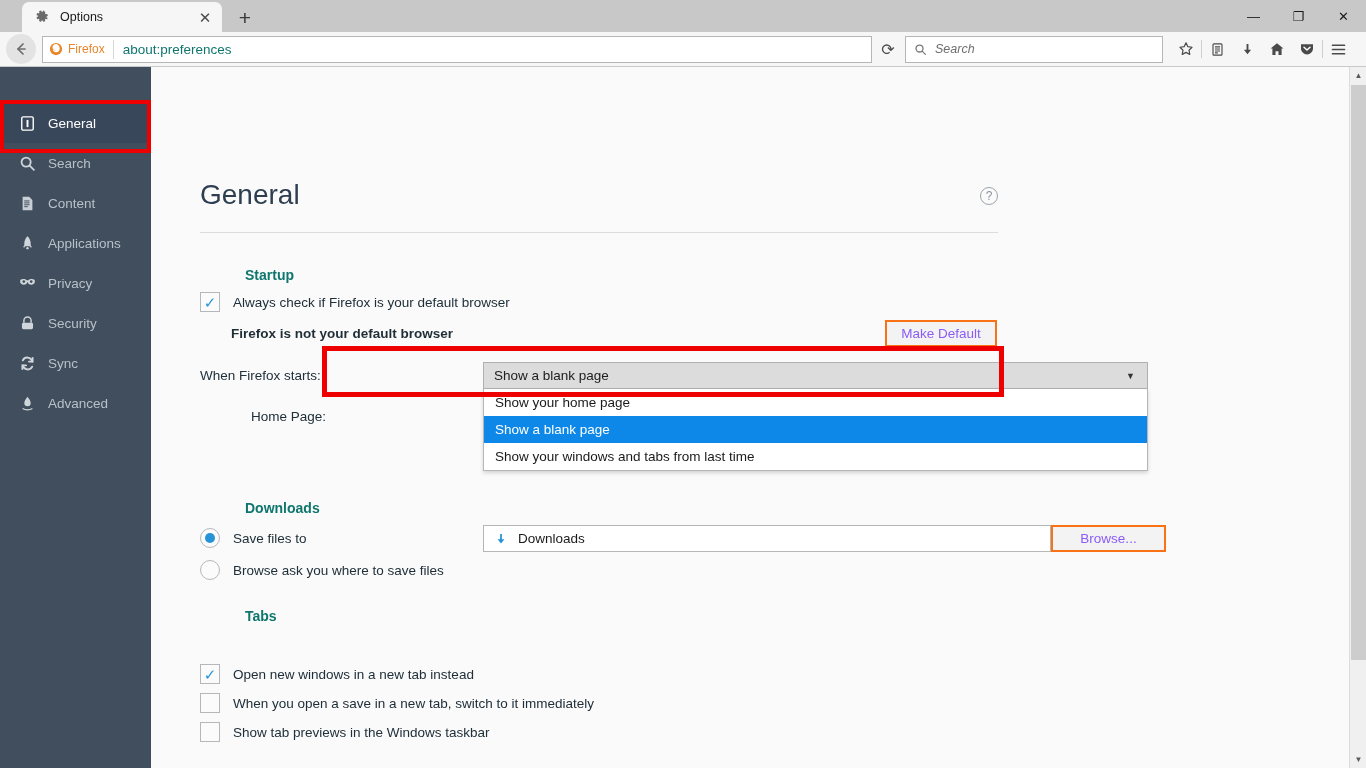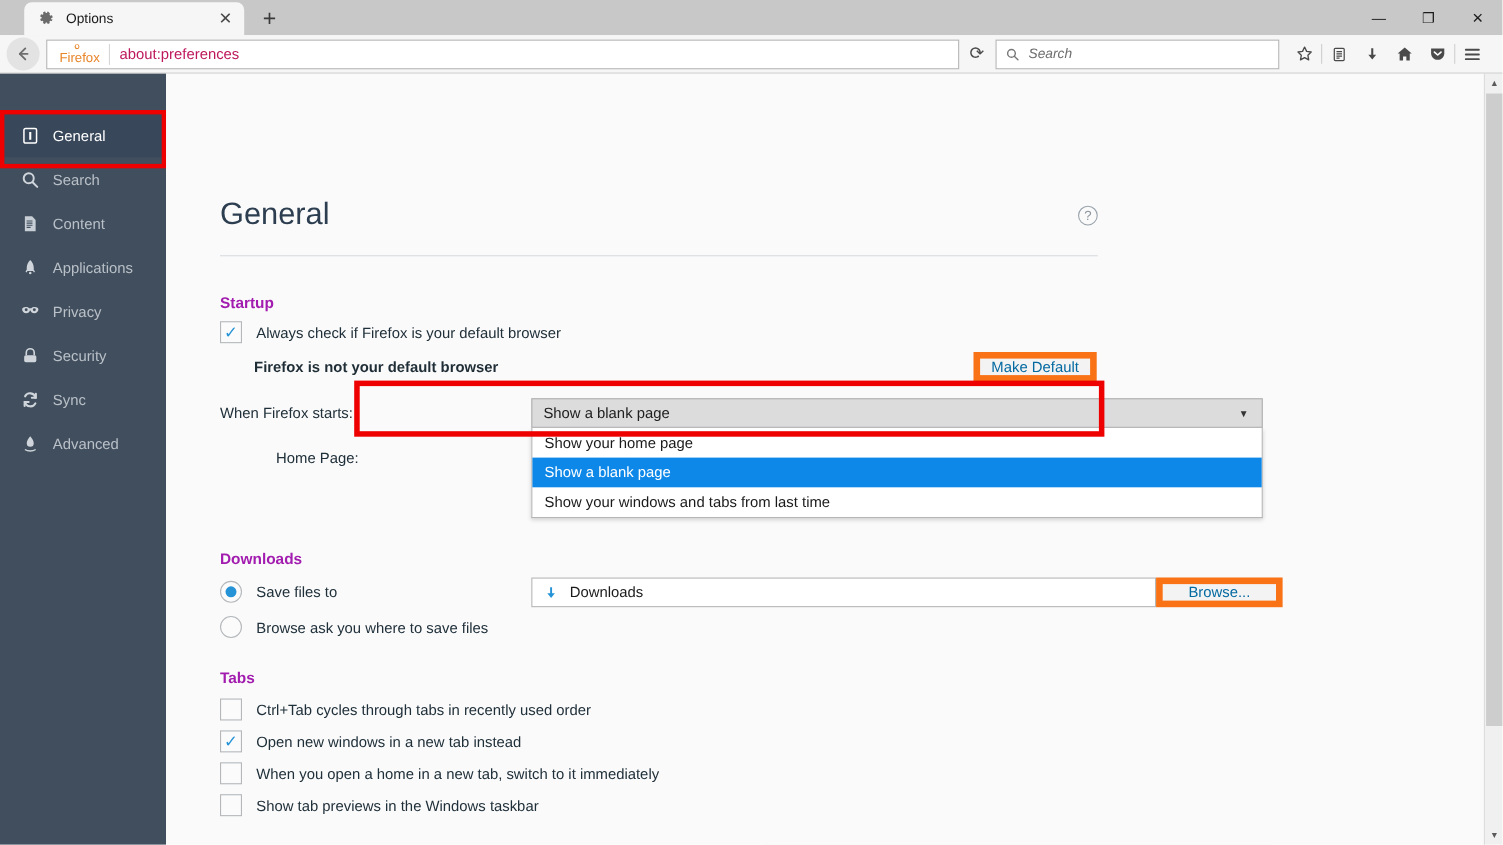--- a/index.html
+++ b/index.html
@@ -51,23 +51,23 @@
   .backbtn {
     width: 30px; height: 30px; margin-left: 6px; border-radius: 50%;
     background: #e3e3e3; color: #6d6d6d;
     display: flex; align-items: center; justify-content: center;
   }
   .urlbox {
     margin-left: 6px; height: 27px; flex: 0 0 830px;
     background: #ffffff; border: 1px solid #b6b6b6;
     display: flex; align-items: center;
   }
-  .brandchip { display: flex; align-items: center; padding: 0 8px 0 6px; border-right: 1px solid #d6d6d6; height: 19px; flex-direction: column; }
+  .brandchip { display: flex; align-items: center; padding: 0 8px 0 6px; border-right: 1px solid #d6d6d6; height: 19px; }
   .brand-name { font-size: 12px; color: #e8862b; margin-left: 5px; }
-  .urltext { margin-left: 9px; font-size: 13.5px; color: #be185d; }
+  .urltext { margin-left: 9px; font-size: 13.5px; color: #0f766e; }
   .reload {
     width: 28px; height: 27px; display: flex; align-items: center; justify-content: center;
     color: #4d4d4d; margin-left: 2px;
   }
   .searchbox {
     margin-left: 3px; height: 27px; width: 258px; background: #fff;
     border: 1px solid #b6b6b6; display: flex; align-items: center;
   }
   .searchbox .mag { margin-left: 8px; color: #777; display: flex; }
   .search-ph { margin-left: 8px; font-size: 12.5px; color: #6e6e6e; font-style: italic; }
@@ -102,42 +102,42 @@
   .page-title {
     position: absolute; left: 49px; top: 112px; font-size: 28px; color: #2c3e50; font-weight: normal;
   }
   .help-ico {
     position: absolute; left: 829px; top: 120px; width: 18px; height: 18px;
     border-radius: 50%; border: 1.4px solid #9aa4ad; color: #8a949d;
     font-size: 12px; display: flex; align-items: center; justify-content: center;
   }
   .title-rule { position: absolute; left: 49px; top: 165px; width: 798px; height: 1px; background: #d9dde0; }
 
-  .sec-head { position: absolute; font-size: 14px; font-weight: bold; color: #a21caf; }
+  .sec-head { position: absolute; font-size: 14px; font-weight: bold; color: #0f766e; margin-left: 45px; }
 
   .row { position: absolute; display: flex; align-items: center; }
   .cb {
     width: 20px; height: 20px; border: 1px solid #b4b8bb; background: #fbfbfb;
     display: flex; align-items: center; justify-content: center; flex: 0 0 20px;
   }
   .cb.checked { color: #2196d6; }
   .cb .tick { font-size: 15px; line-height: 1; color: #2593d6; }
   .lbl { margin-left: 13px; font-size: 13.5px; color: #20303a; white-space: nowrap; }
 
   .radio {
     width: 20px; height: 20px; border-radius: 50%; border: 1px solid #b4b8bb; background: #fbfbfb;
     display: flex; align-items: center; justify-content: center; flex: 0 0 20px;
   }
   .radio .dot { width: 10px; height: 10px; border-radius: 50%; background: #2593d6; }
 
   .strongtext { font-size: 13.5px; font-weight: bold; color: #1f2d36; }
 
   .btn {
-    background: #f3f3f3; border: 6px solid #f97316; font-size: 13.5px;
-    color: #0369a1; display: flex; align-items: center; justify-content: center;
+    background: #f3f3f3; border: 2px solid #f97316; font-size: 13.5px;
+    color: #8b5cf6; display: flex; align-items: center; justify-content: center;
   }
 
   
   .dropdown-field {
     position: absolute; left: 332px; top: 295px; width: 665px; height: 27px;
     background: #dcdcdc; border: 1px solid #b0b0b0;
     display: flex; align-items: center;
   }
   .dropdown-field .dd-text { margin-left: 10px; font-size: 13.5px; color: #202020; }
   .dropdown-field .dd-arrow { position: absolute; right: 12px; font-size: 9px; color: #333; }
@@ -418,33 +418,29 @@
       <span>Browse...</span>
     </div>
 
     <div class="row" style="left:49px; top:493px;">
       <span class="radio"></span>
       <span class="lbl">Browse ask you where to save files</span>
     </div>
 
     <div class="sec-head" style="left:49px; top:541px;">Tabs</div>
 
-    <div class="row" style="left:49px; top:568px;">
-      <span class="cb"></span>
-      <span class="lbl">Ctrl+Tab cycles through tabs in recently used order</span>
-    </div>
     <div class="row" style="left:49px; top:597px;">
       <span class="cb checked">
           <span class="tick">✓</span>
         </span>
       <span class="lbl">Open new windows in a new tab instead</span>
     </div>
     <div class="row" style="left:49px; top:626px;">
       <span class="cb"></span>
-      <span class="lbl">When you open a home in a new tab, switch to it immediately</span>
+      <span class="lbl">When you open a save in a new tab, switch to it immediately</span>
     </div>
     <div class="row" style="left:49px; top:655px;">
       <span class="cb"></span>
       <span class="lbl">Show tab previews in the Windows taskbar</span>
     </div>
 
   </div>
 
   <div class="redbox-option"></div>
 

